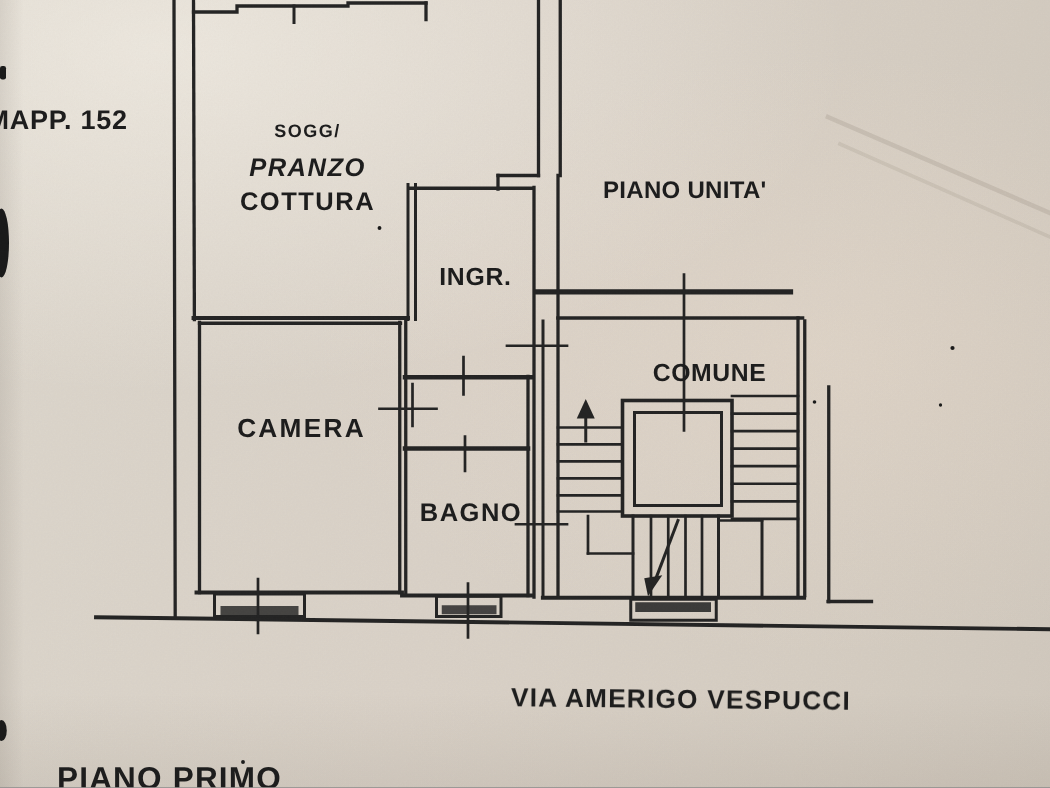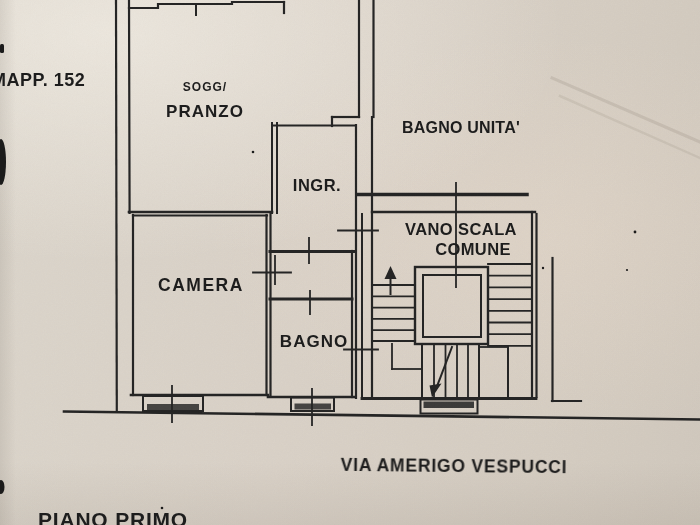--- a/index.html
+++ b/index.html
@@ -15,21 +15,21 @@
   }
   .plan-layer{position:absolute;left:0;top:0;}
   svg.plan{display:block;filter:blur(0.28px);}
   .lbl{
     position:absolute;white-space:nowrap;color:#1d1d1d;font-weight:bold;
     filter:blur(0.3px);line-height:1;
   }
   .ctr{transform:translateX(-50%);}
   .l-mapp   {left:-9px;  top:71px;  font-size:18px; letter-spacing:0.5px;}
   .l-sogg1  {left:205px; top:81px;  font-size:12px; letter-spacing:1px;}
-  .l-sogg2  {left:205px; top:103px; font-size:17px; letter-spacing:1px;}
+  .l-sogg2  {left:205px; top:103px; font-size:17px; letter-spacing:1px;font-style:italic;}
   .l-sogg3  {left:205px; top:126px; font-size:17px; letter-spacing:1px;}
   .l-ingr   {left:317px; top:177px; font-size:16.5px; letter-spacing:0.5px;}
   .l-altra1 {left:402px; top:120px; font-size:16px; letter-spacing:0.2px;}
   .l-altra2 {left:402px; top:141px; font-size:16px; letter-spacing:0.2px;}
   .l-vano1  {left:461px; top:221px; font-size:16.5px; letter-spacing:0.4px;}
   .l-vano2  {left:461px; top:241px; font-size:16.5px; letter-spacing:0.4px;margin-left:12px;}
   .l-camera {left:201px; top:277px; font-size:17.5px; letter-spacing:1.5px;}
   .l-bagno  {left:314px; top:333px; font-size:17px; letter-spacing:1px;text-align:center;}
   .l-via    {left:454px; top:458px; font-size:17.5px; letter-spacing:0.8px; transform:translateX(-50%) rotate(0.6deg);}
   .l-piano  {left:38px;  top:509px; font-size:21px; letter-spacing:0.8px;}
@@ -176,26 +176,26 @@
         <line x1="560" y1="96" x2="700" y2="158" stroke="rgba(110,98,84,0.12)" stroke-width="2.5"></line>
         <rect x="0" y="0" width="700" height="525" filter="url(#grain)" opacity="0.05"></rect>
       </g>
     </svg>
   </div>
 
   <div class="lbl l-mapp">MAPP. 152</div>
 
   <div class="lbl ctr l-sogg1">SOGG/</div>
   <div class="lbl ctr l-sogg2">PRANZO</div>
+  <div class="lbl ctr l-sogg3">COTTURA</div>
 
   <div class="lbl ctr l-ingr">INGR.</div>
 
-  <div class="lbl l-altra1">BAGNO UNITA'</div>
-
-  <div class="lbl ctr l-vano1">VANO SCALA</div>
+  <div class="lbl l-altra1">PIANO UNITA'</div>
+
   <div class="lbl ctr l-vano2">COMUNE</div>
 
   <div class="lbl ctr l-camera">CAMERA</div>
   <div class="lbl ctr l-bagno">BAGNO</div>
 
   <div class="lbl l-via">VIA AMERIGO VESPUCCI</div>
   <div class="lbl l-piano">PIANO PRIMO</div>
 
 </div>
 

